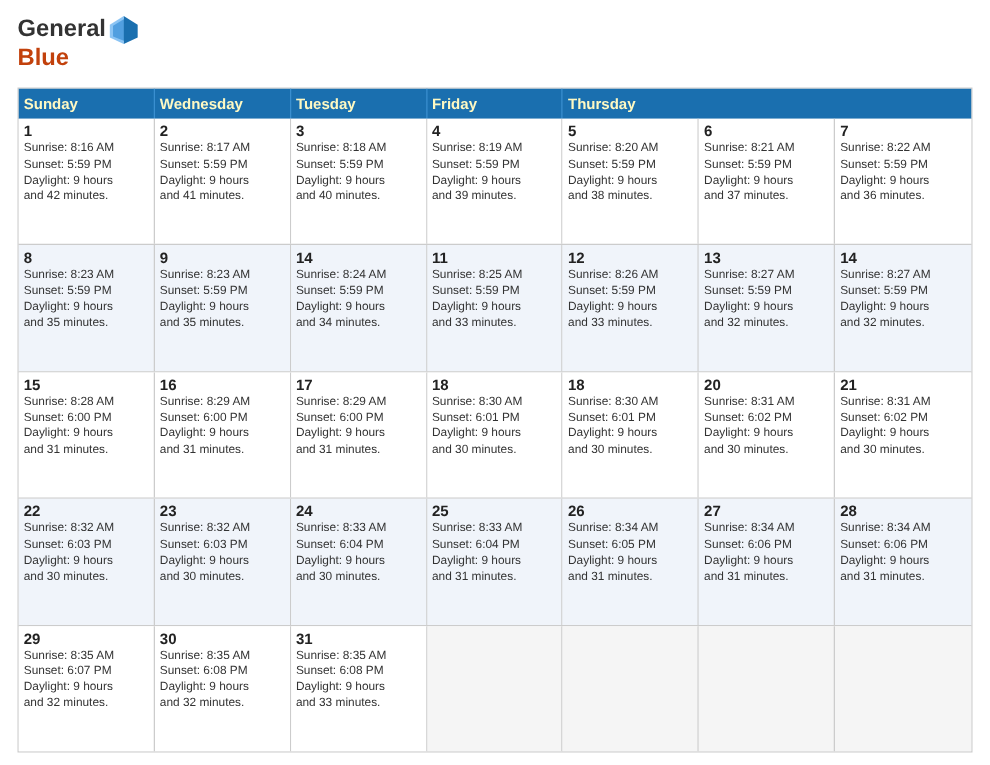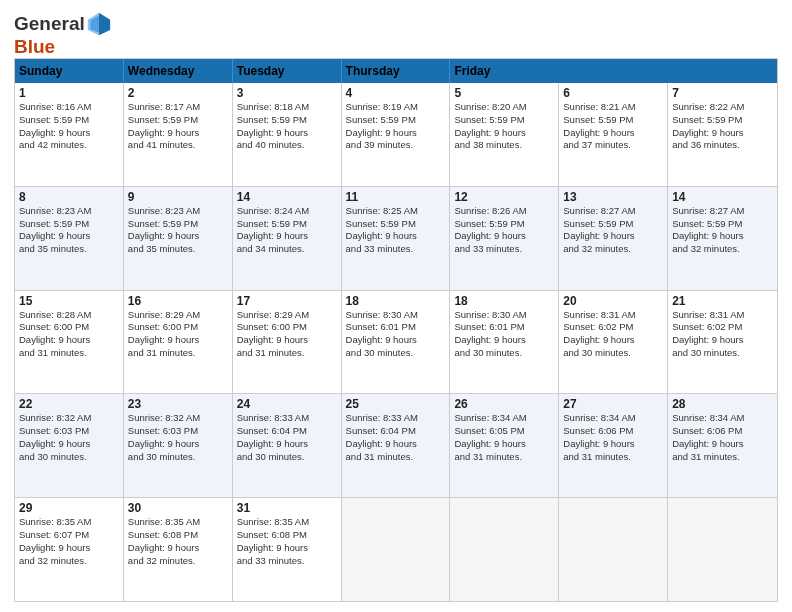--- a/index.html
+++ b/index.html
@@ -14,21 +14,21 @@
       width: 792px;
       height: 612px;
       padding: 12px 14px 10px 14px;
       display: flex;
       flex-direction: column;
     }
     .header {
       display: flex;
       justify-content: space-between;
       align-items: flex-start;
-      margin-bottom: 0;
+      margin-bottom: 12px;
     }
     .logo-icon {
       width: 24px;
       height: 24px;
       margin-left: 2px;
     }
     .title-block {
       text-align: right;
     }
     .month-title {
@@ -46,21 +46,21 @@
       display: flex;
       flex-direction: column;
       border: 1px solid #ccc;
     }
     .cal-header {
       display: grid;
       grid-template-columns: repeat(7, 1fr);
       background: #1a6faf;
     }
     .cal-header-cell {
-      color: #000000;
+      color: #fef9c3;
       font-weight: bold;
       font-size: 12px;
       padding: 5px 4px;
       text-align: left;
       border-right: 1px solid #3a8fd0;
     }
     .cal-header-cell:last-child { border-right: none; }
     .cal-body {
       display: flex;
       flex-direction: column;
@@ -128,22 +128,22 @@
       <div class="month-title"></div>
       <div class="location"></div>
     </div>
   </div>
 
   <div class="calendar">
     <div class="cal-header">
     <div class="cal-header-cell">Sunday</div>
         <div class="cal-header-cell">Wednesday</div>
         <div class="cal-header-cell">Tuesday</div>
+        <div class="cal-header-cell">Friday</div>
         <div class="cal-header-cell">Thursday</div>
-        <div class="cal-header-cell">Friday</div>
       </div>
     <div class="cal-body">
     <div class="cal-row">
           <div class="cal-cell">
             <span class="day-num">1</span>
             <span class="cell-line">Sunrise: 8:16 AM</span>
             <span class="cell-line">Sunset: 5:59 PM</span>
             <span class="cell-line">Daylight: 9 hours</span>
             <span class="cell-line">and 42 minutes.</span>
           </div>

